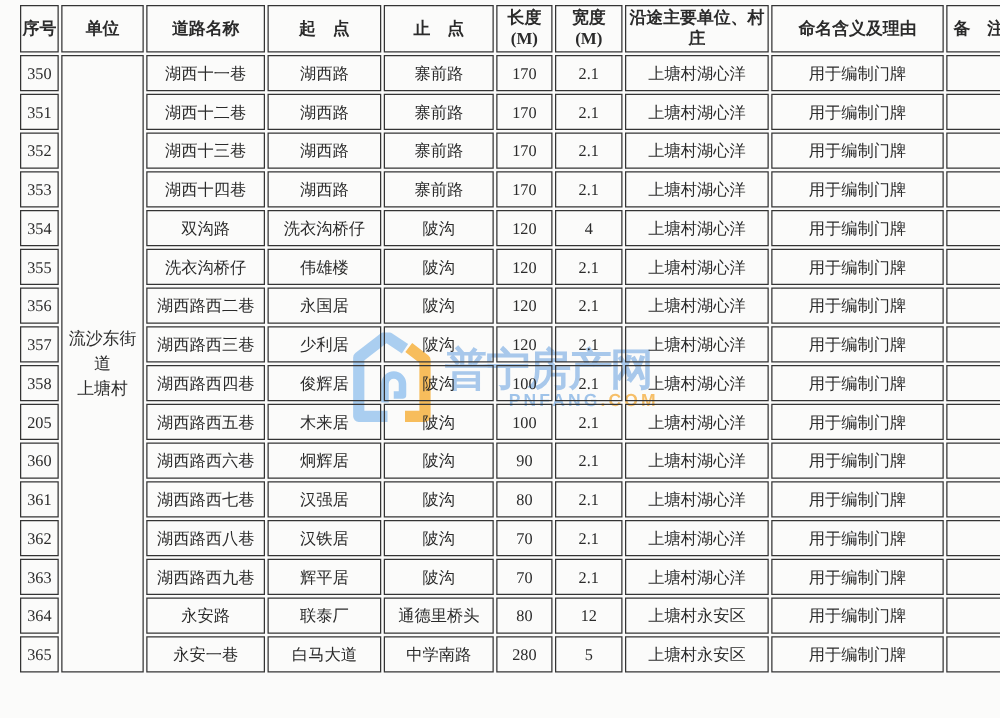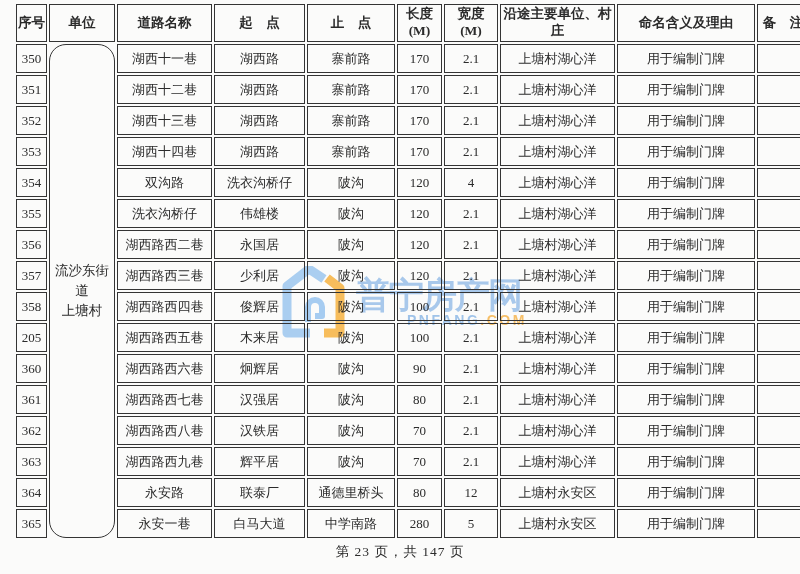--- a/index.html
+++ b/index.html
@@ -50,21 +50,21 @@
     background: transparent;
   }
   .roads th {
     font-size: 13.5px; font-weight: bold;
     height: 34px; line-height: 1.25; padding: 1px 1px;
   }
   .roads td {
     font-size: 13px; height: 27px; padding: 0 2px; line-height: 1.2;
   }
   .pre { white-space: pre-line; }
-  td.unit-cell { font-size: 13.5px; line-height: 1.5; border-radius: 17px; }
+  td.unit-cell { font-size: 13.5px; line-height: 1.5; }
 
   
   .footer {
     position: absolute; left: 0; top: 543px; width: 800px;
     text-align: center; font-size: 13.5px; z-index: 1;
     letter-spacing: 1px;
   }
 </style>
 </head>
 <body>
@@ -287,14 +287,13 @@
     <td>中学南路</td>
     <td>280</td>
     <td>5</td>
     <td>上塘村永安区</td>
     <td>用于编制门牌</td>
     <td></td>
   </tr>
       </tbody>
   </table>
 
-  <div class="footer">第 23 页，共 147 页</div>
 </div>
 
 </body></html>

